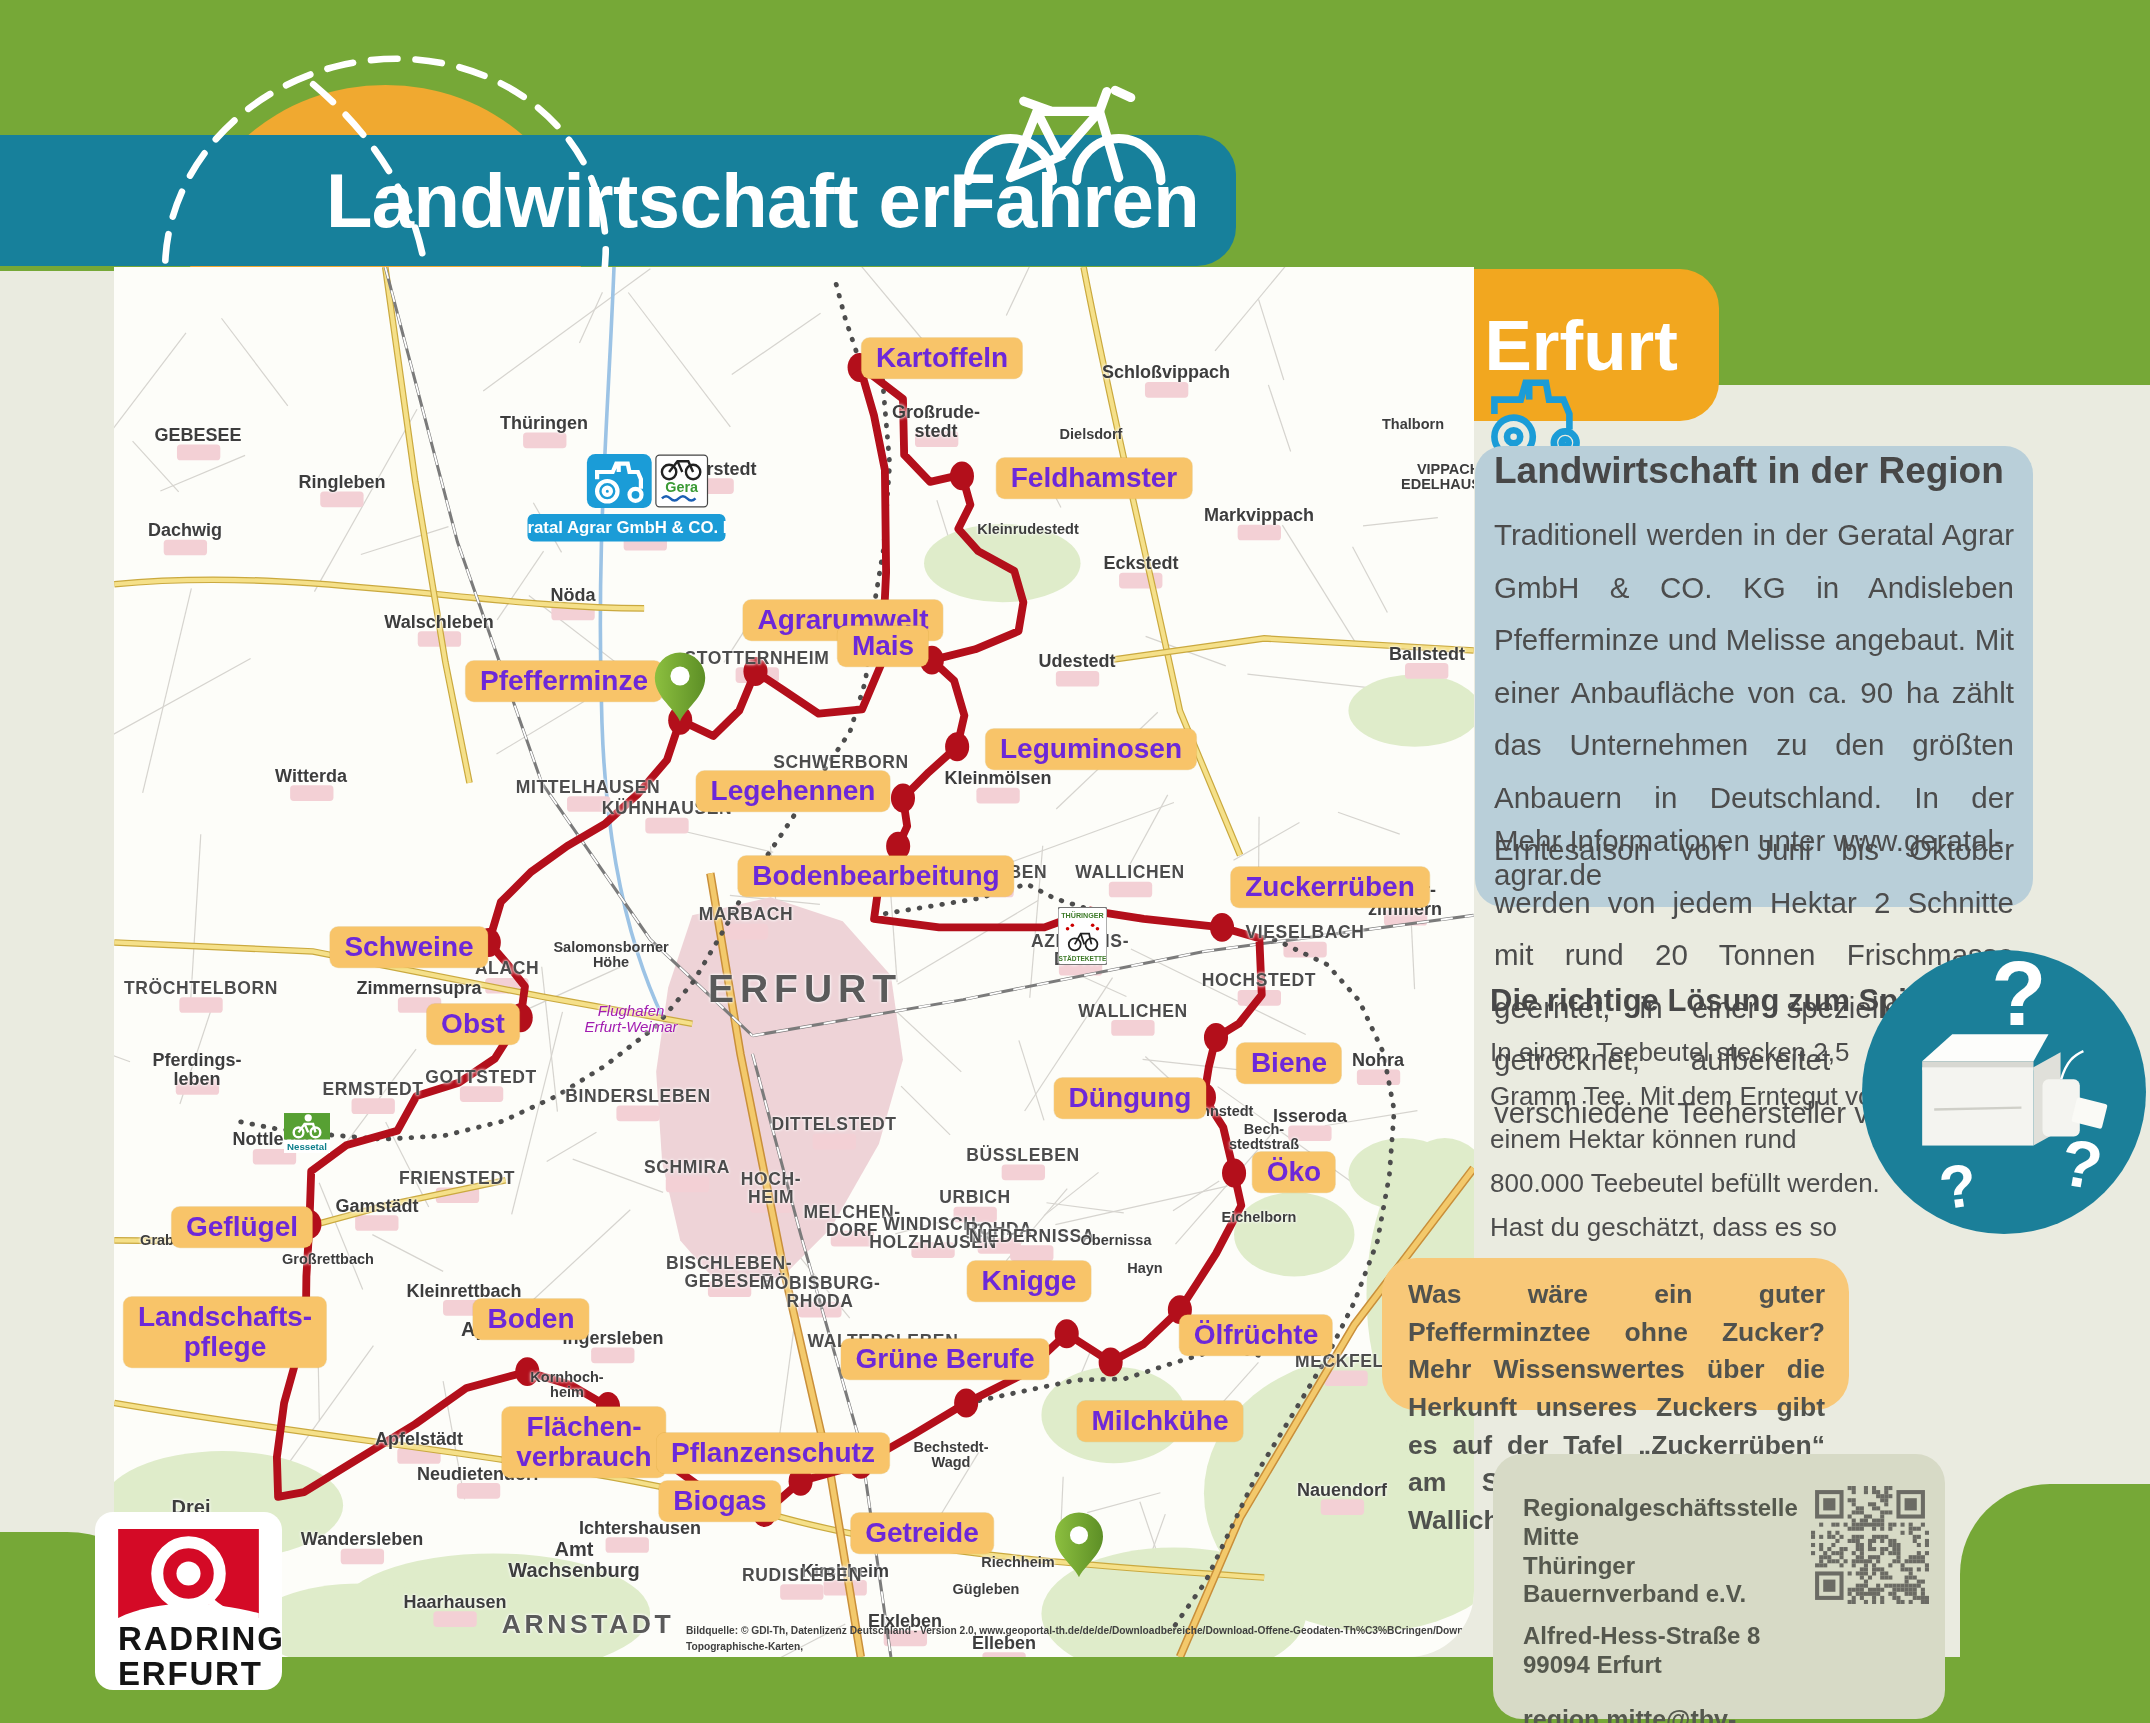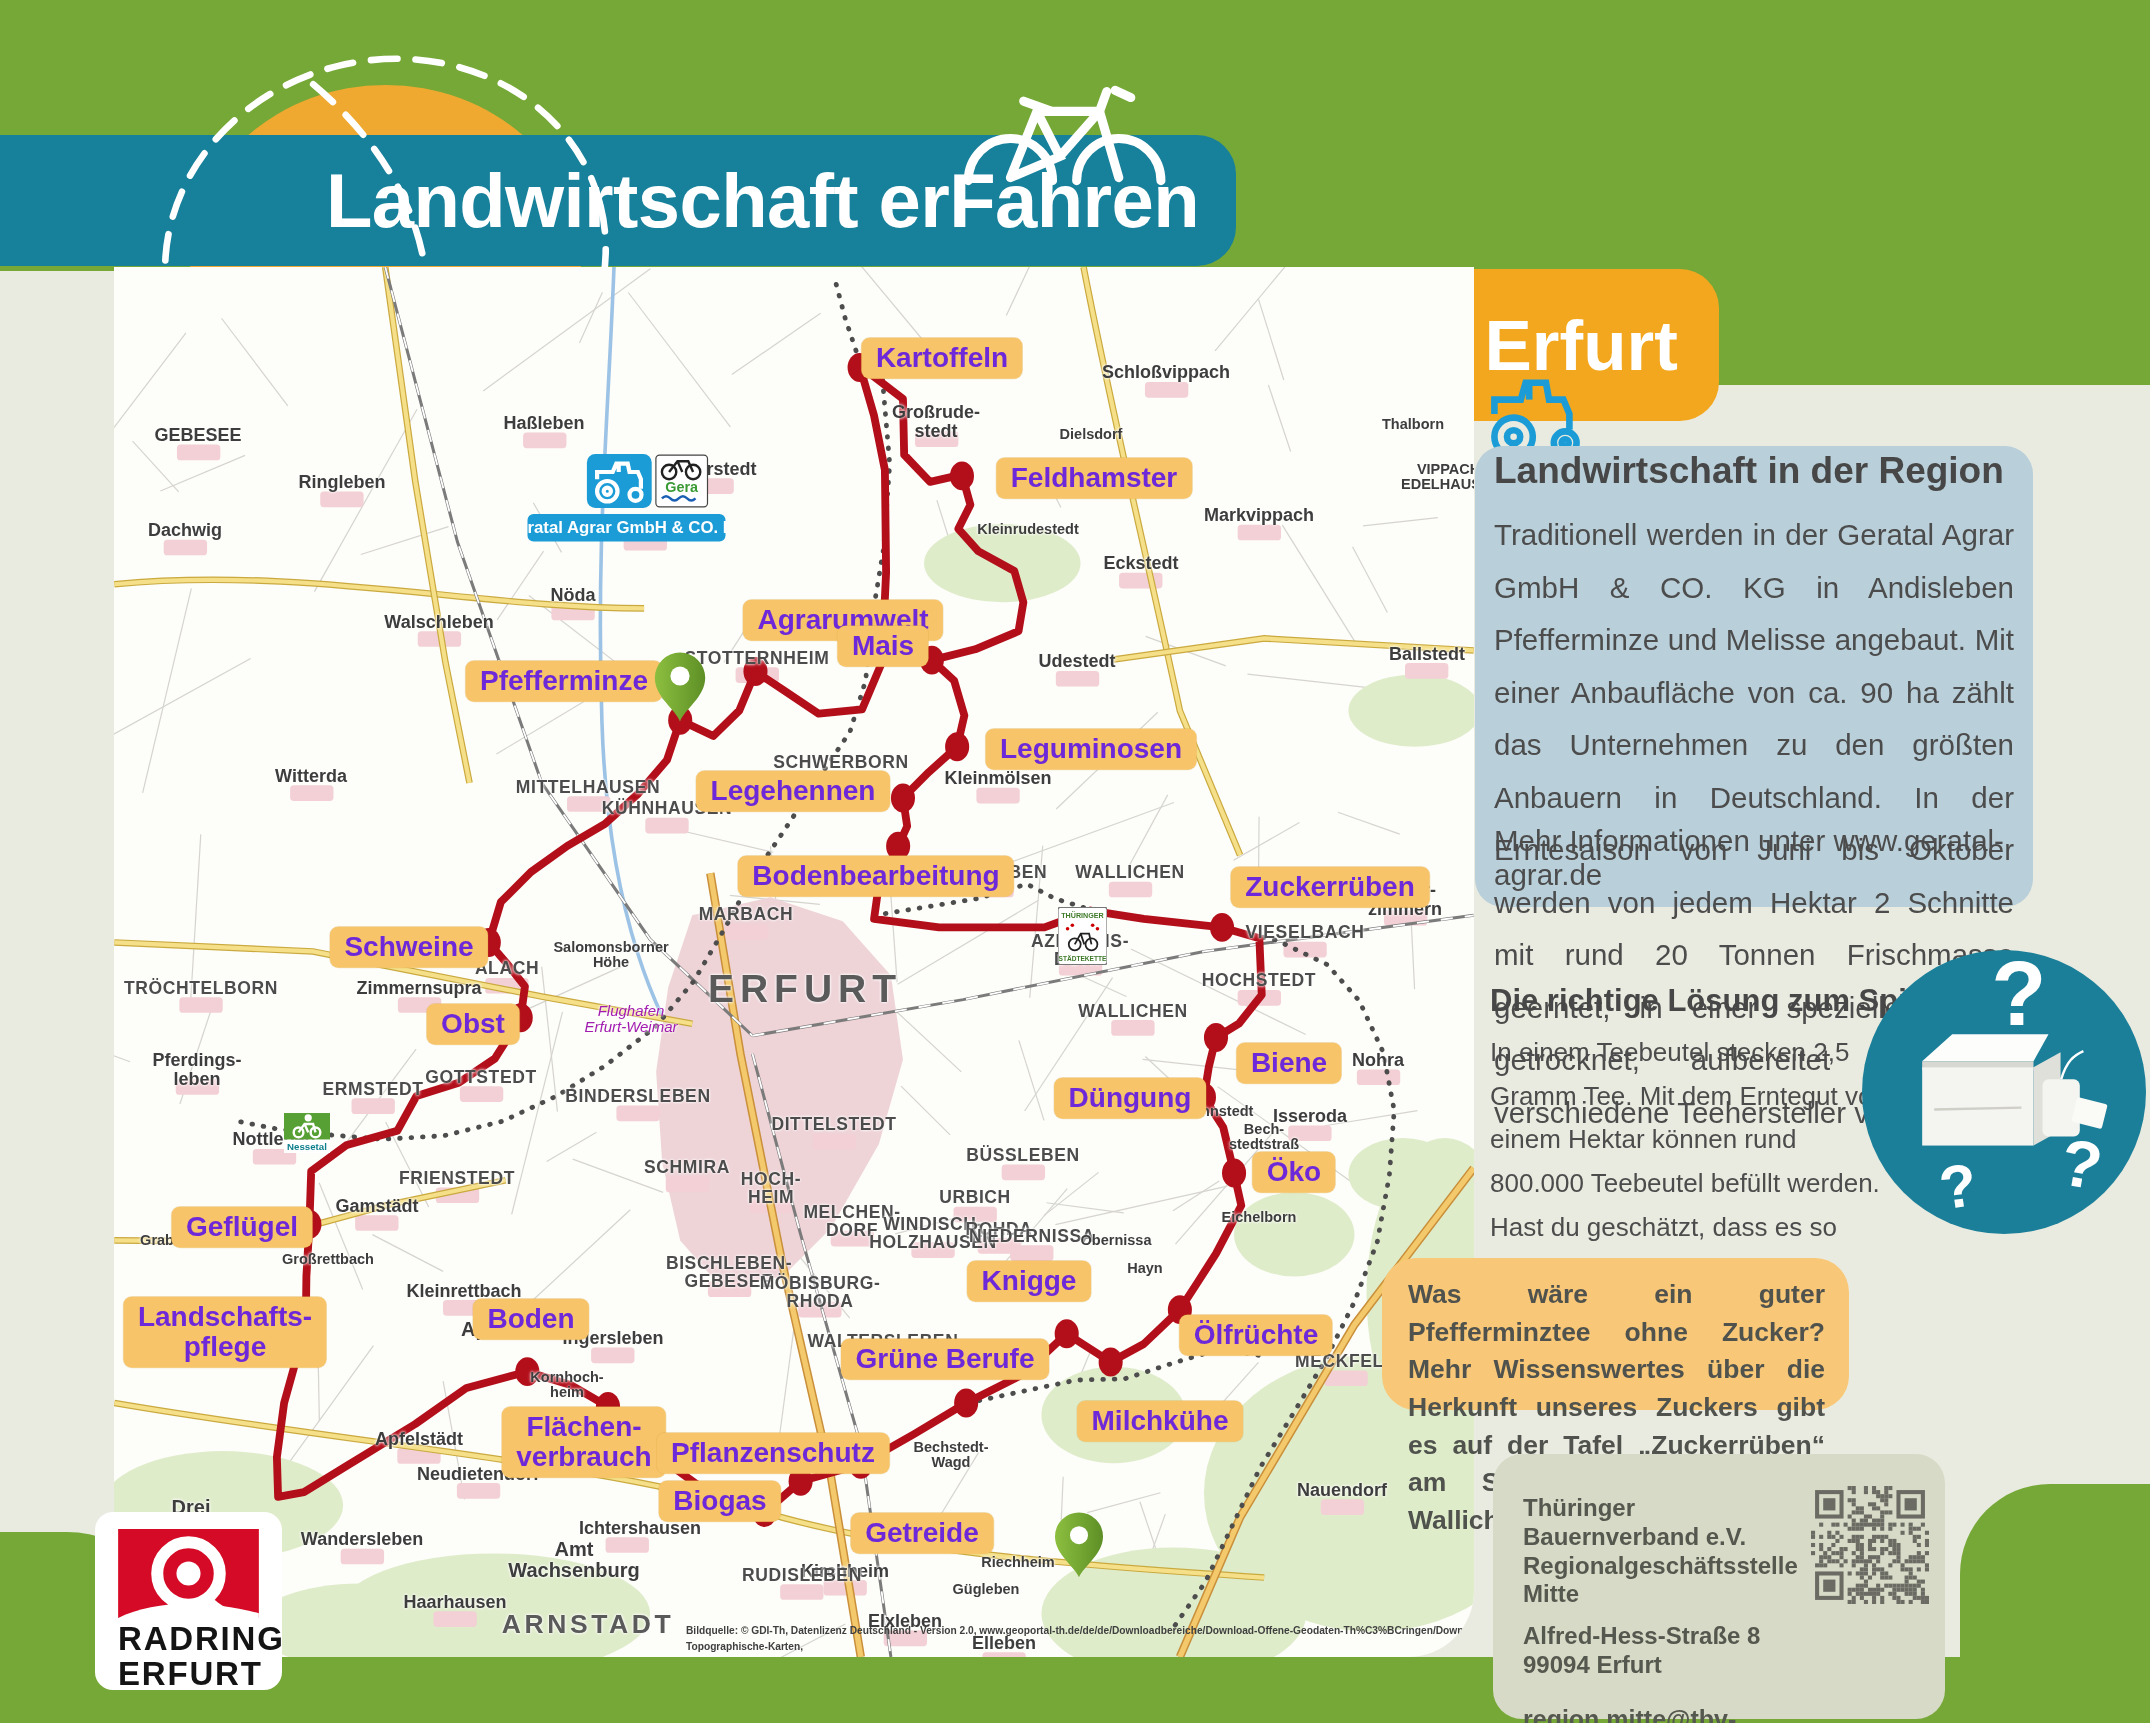--- a/index.html
+++ b/index.html
@@ -315,21 +315,21 @@
         <ellipse cx="508" cy="2201" rx="20" ry="24" fill="#b30f1b"></ellipse>
         <ellipse cx="876" cy="2278" rx="20" ry="24" fill="#b30f1b"></ellipse>
         <ellipse cx="1010" cy="2336" rx="20" ry="24" fill="#b30f1b"></ellipse>
         <ellipse cx="1330" cy="2460" rx="20" ry="24" fill="#b30f1b"></ellipse>
         <ellipse cx="1430" cy="2432" rx="20" ry="24" fill="#b30f1b"></ellipse>
         <ellipse cx="1270" cy="2512" rx="20" ry="24" fill="#b30f1b"></ellipse>
       </svg>
     <div id="town-layer">
         <div class="town t" style="left: 84px; top: 168px;">GEBESEE</div>
         <div class="town t" style="left: 228px; top: 215px;">Ringleben</div>
-        <div class="town t" style="left: 430px; top: 156px;">Haßleben</div>
+        <div class="town t" style="left: 430px; top: 156px;">Thüringen</div>
         <div class="town t" style="left: 71px; top: 263px;">Dachwig</div>
         <div class="town t" style="left: 325px; top: 355px;">Walschleben</div>
         <div class="town t" style="left: 197px; top: 509px;">Witterda</div>
         <div class="town t" style="left: 531px; top: 258px;">Riethnordhausen</div>
         <div class="town t" style="left: 598px; top: 202px;">Alperstedt</div>
         <div class="town t" style="left: 459px; top: 328px;">Nöda</div>
         <div class="town t" style="left: 822px; top: 155px;">Großrude-
 stedt</div>
         <div class="town t" style="left: 1052px; top: 105px;">Schloßvippach</div>
         <div class="town s" style="left: 977px; top: 168px;">Dielsdorf</div>
@@ -566,22 +566,22 @@
       <text x="330" y="390" font-size="110" transform="rotate(10 340 360)">?</text>
       <text x="130" y="430" font-size="100" transform="rotate(-8 140 400)">?</text>
     </g>
   </svg>
 
   <div class="abs zucker-box"></div>
   <div class="zucker-t">Was wäre ein guter Pfefferminztee ohne Zucker? Mehr Wissenswertes über die Herkunft unseres Zuckers gibt es auf der Tafel „Zuckerrüben“ am Standort Niederzimmern/ Wallichen zu „erFahren“.</div>
 
   <div class="abs contact-box"></div>
   <div class="contact-t">
+    <div>Regionalgeschäftsstelle Mitte</div>
     <div>Thüringer Bauernverband e.V.</div>
-    <div>Regionalgeschäftsstelle Mitte</div>
     <div class="gap"></div>
     <div>Alfred-Hess-Straße 8</div>
     <div>99094 Erfurt</div>
     <div class="email">region.mitte@tbv-erfurt.de</div>
   </div>
   <svg class="abs" style="left:1811px;top:1486px;" width="118" height="118" viewBox="0 0 29 29" id="qr">
       <rect x="0" y="0" width="29" height="29" fill="#d7dac6"></rect>
       <rect x="1" y="1" width="7" height="7" fill="#6b6b64"></rect>
       <rect x="2" y="2" width="5" height="5" fill="#d7dac6"></rect>
       <rect x="3" y="3" width="3" height="3" fill="#6b6b64"></rect>

